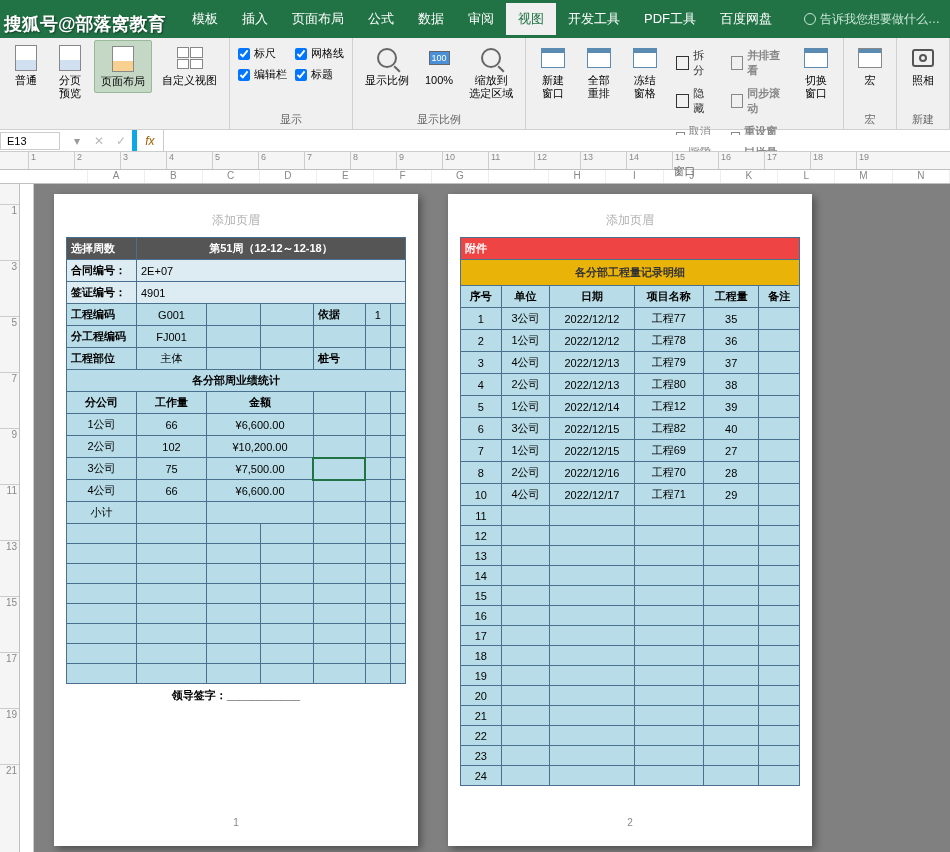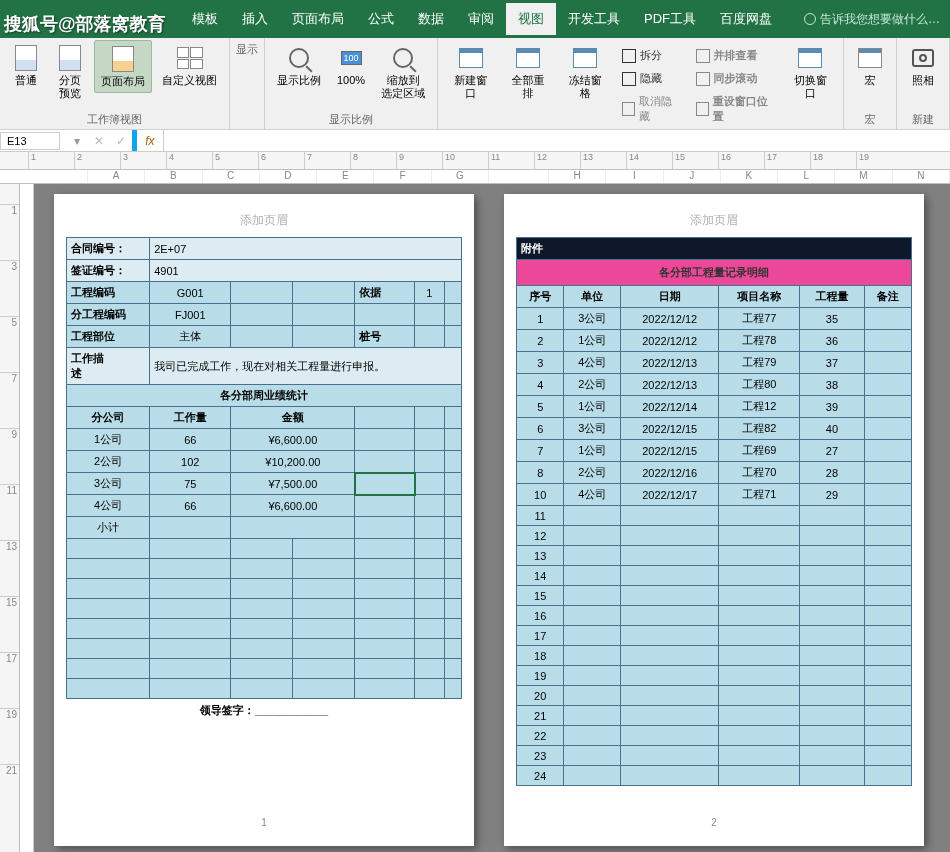--- a/index.html
+++ b/index.html
@@ -52,37 +52,37 @@
 .colheads { background: #fff; border-bottom: 1px solid #c0c0c0; height: 14px; display: flex; font-size: 10px; color: #888; padding-left: 28px; }
 .colheads span { flex: 1; text-align: center; border-right: 1px solid #eee; }
 
 
 .workspace { background: #808080; height: 672px; display: flex; padding: 0; position: relative; }
 .ruler-v { width: 20px; background: #f5f5f5; border-right: 1px solid #c0c0c0; padding-top: 20px; }
 .ruler-v div { height: 56px; font-size: 10px; color: #888; text-align: right; padding-right: 2px; border-top: 1px solid #ccc; }
 .rownums { width: 14px; background: #fff; border-right: 1px solid #ccc; }
 
 .pages { flex: 1; display: flex; gap: 30px; padding: 10px 20px; overflow: hidden; }
-.page { background: #fff; box-shadow: 3px 3px 8px rgba(0,0,0,0.4); width: 420px; padding: 10px 12px 18px; display: flex; flex-direction: column; }
+.page { background: #fff; box-shadow: 3px 3px 8px rgba(0,0,0,0.4); width: 364px; padding: 10px 12px 18px; display: flex; flex-direction: column; }
 .pagehead { text-align: center; color: #b0b0b0; font-size: 12px; padding: 8px 0; }
 .pagefoot { text-align: center; color: #888; font-size: 10px; margin-top: auto; padding-top: 6px; }
 
 
 table { border-collapse: collapse; width: 100%; font-size: 11px; }
 td, th { border: 1px solid #4a7090; padding: 3px 4px; text-align: center; height: 20px; }
 .darkrow td { background: #555; color: #fff; font-weight: bold; }
 .greenrow td { background: #8bc34a; color: #333; font-weight: bold; padding: 5px; }
 .bluerow td { background: #b8dde8; }
 .lightrow td { background: #dcecf2; }
 .label-cell { text-align: left; font-weight: bold; }
 .val-cell { text-align: left; }
 .selcell { outline: 2px solid #217346; outline-offset: -1px; }
 .page2 table td { background: #b8dde8; }
-.page2 .greenrow td { background: #ec4899; }
-.page2 .darkrow td { background: #0f172a; color: #fff; }
+.page2 .greenrow td { background: #eab308; }
+.page2 .darkrow td { background: #ef4444; color: #fff; }
 .footer-sign { text-align: center; font-weight: bold; font-size: 11px; padding: 4px; }
 </style>
 </head>
 <body>
 
 <div class="watermark">搜狐号@部落窝教育</div>
 
 <div class="menubar" id="menubar">
   <div class="tab">模板</div>
     <div class="tab">插入</div>
@@ -127,23 +127,44 @@
             <div class="ico-split">
               <span></span>
               <span></span>
               <span></span>
               <span></span>
             </div>
           </div>
           <div class="lbl">自定义视图</div>
         </div>
       </div>
-    <div class="rgroup-label">工作簿视图</div>
   </div>
   <div class="rgroup">
+    <div class="rgroup-body" id="show-body">
+        <div class="checkcol">
+          <label class="chk">
+            <input type="checkbox" checked="" style="">
+            <span>标尺</span>
+          </label>
+          <label class="chk">
+            <input type="checkbox" checked="" style="">
+            <span>编辑栏</span>
+          </label>
+        </div>
+        <div class="checkcol">
+          <label class="chk">
+            <input type="checkbox" checked="" style="">
+            <span>网格线</span>
+          </label>
+          <label class="chk">
+            <input type="checkbox" checked="" style="">
+            <span>标题</span>
+          </label>
+        </div>
+      </div>
     <div class="rgroup-label">显示</div>
   </div>
   <div class="rgroup">
     <div class="rgroup-body" id="zoom-body">
         <div class="bigbtn">
           <div class="ico">
             <div class="ico-magnify"></div>
           </div>
           <div class="lbl">显示比例</div>
         </div>
@@ -310,20 +331,24 @@
       <div>21</div>
     </div>
   <div class="rownums"></div>
 
   <div class="pages">
 
     <div class="page">
       <div class="pagehead">添加页眉</div>
       <table>
         <tbody>
+            <tr class="darkrow">
+              <td class="label-cell" style="width:70px">选择周数</td>
+              <td colspan="6">第51周（12-12～12-18）</td>
+            </tr>
         <tr class="lightrow">
               <td class="label-cell">合同编号：</td>
               <td colspan="6" class="val-cell">2E+07</td>
             </tr>
         <tr class="lightrow">
               <td class="label-cell">签证编号：</td>
               <td colspan="6" class="val-cell">4901</td>
             </tr>
         <tr class="bluerow">
               <td class="label-cell">工程编码</td>
@@ -344,25 +369,20 @@
               <td></td>
             </tr>
         <tr class="bluerow">
               <td class="label-cell">工程部位</td>
               <td>主体</td>
               <td></td>
               <td></td>
               <td class="label-cell">桩号</td>
               <td></td>
               <td></td>
-            </tr>
-        <tr class="lightrow">
-              <td class="label-cell" style="white-space:pre-line">工作描
-述</td>
-              <td colspan="6" class="val-cell">我司已完成工作，现在对相关工程量进行申报。</td>
             </tr>
         <tr class="bluerow">
               <td colspan="7" style="font-weight:bold">各分部周业绩统计</td>
             </tr>
         <tr class="bluerow" id="stats-head">
               <td style="font-weight: bold; margin-left: 22px;">分公司</td>
               <td style="font-weight: bold;">工作量</td>
               <td colspan="2" style="font-weight: bold;">金额</td>
               <td></td>
               <td></td>

